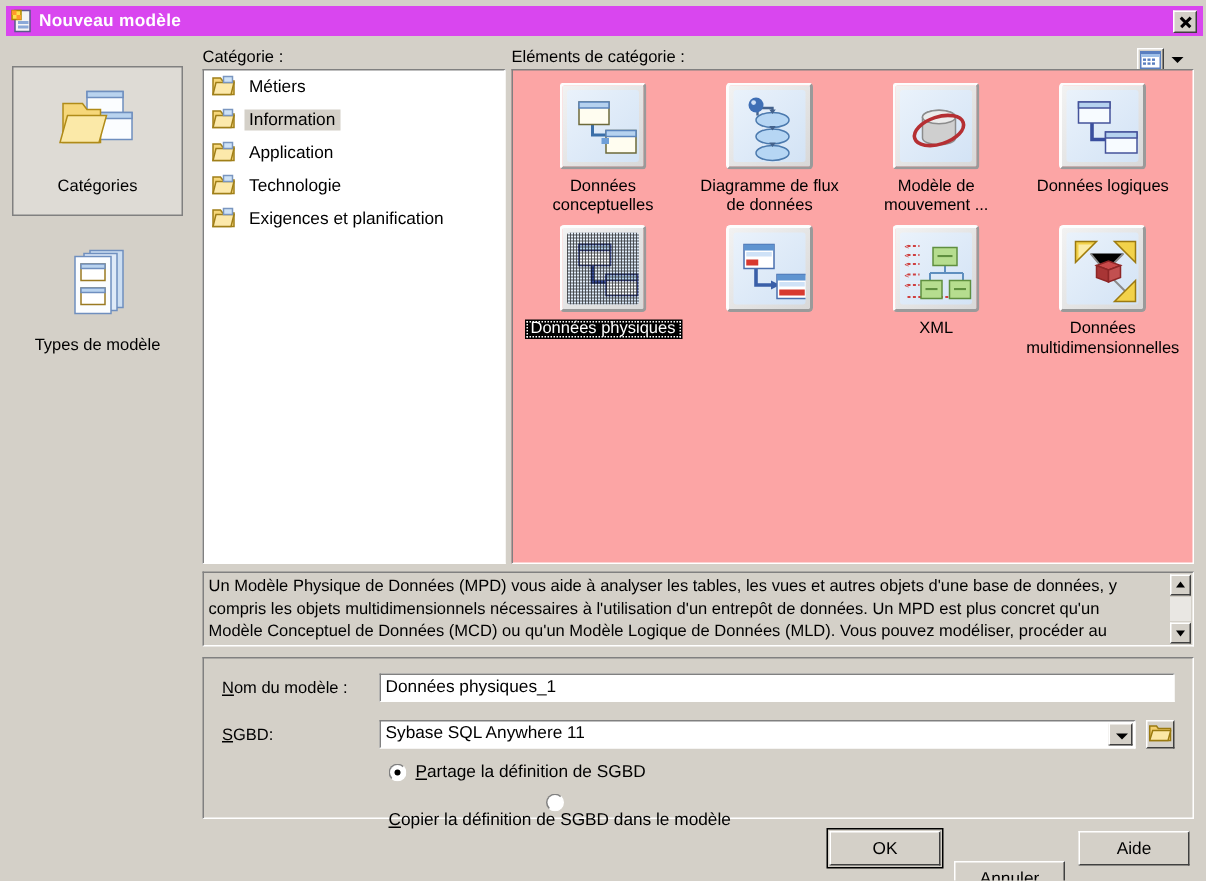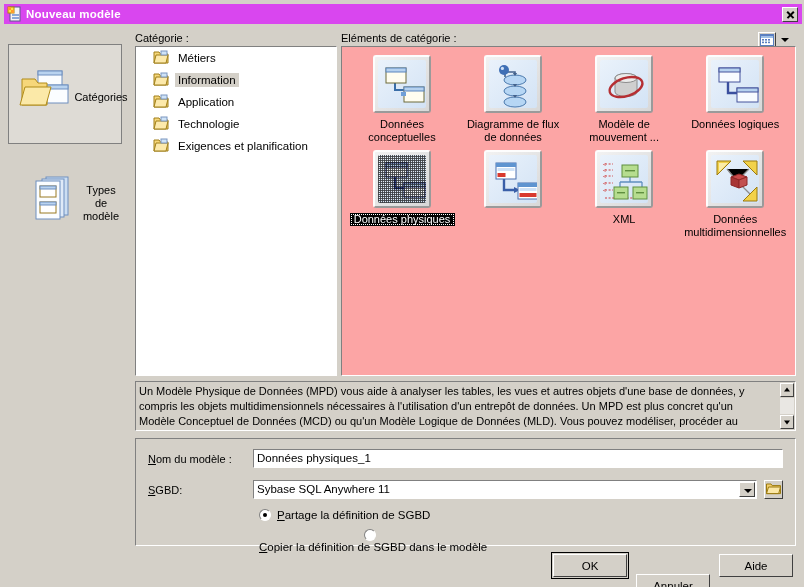--- a/index.html
+++ b/index.html
@@ -29,34 +29,34 @@
   .sunken{border-top:1px solid #808080;border-left:1px solid #808080;
           border-right:1px solid #fff;border-bottom:1px solid #fff;
           box-sizing:border-box;}
   .sunken2{border:1px solid #808080;border-right-color:#fff;border-bottom-color:#fff;
            box-sizing:border-box;}
   .raised{border-top:1px solid #fff;border-left:1px solid #fff;
           border-right:1px solid #404040;border-bottom:1px solid #404040;box-sizing:border-box;}
 
   
   .sidebar{position:absolute;left:6px;top:30px;width:120px;height:320px;}
-  .side-item{width:114px;height:100px;display:flex;flex-direction:row;
-             align-items:center;justify-content:center;box-sizing:border-box;cursor:default;padding-left:14px;}
+  .side-item{width:114px;height:100px;display:flex;flex-direction:column;
+             align-items:center;justify-content:center;box-sizing:border-box;cursor:default;}
   .side-item.sel{border:1px solid #808080;background:#dedbd5;}
   .side-label{margin-top:6px;font-size:11px;text-align:center;line-height:13px;}
   #side-1{position:absolute;left:0;top:12px;}
   #side-2{position:absolute;left:0;top:118px;}
 
   
   .field-label{position:absolute;font-size:11px;}
 
   
   .cat-list{position:absolute;left:133px;top:44px;width:202px;height:330px;background:#fff;
             overflow:hidden;}
-  .cat-row{height:22px;display:flex;align-items:center;padding-left:17px;cursor:default;}
+  .cat-row{height:22px;display:flex;align-items:center;padding-left:5px;cursor:default;}
   .cat-text{margin-left:6px;font-size:11.5px;padding:1px 3px;}
   .cat-row.sel .cat-text{background:#d4d0c8;}
 
   
   .elem-panel{position:absolute;left:339px;top:44px;width:455px;height:330px;background:#fca5a5;overflow:hidden;}
   .elem-grid{position:relative;padding:6px 0 0 6px;}
   .elem-item{width:108px;display:inline-flex;flex-direction:column;align-items:center;
              vertical-align:top;margin:2px 0 4px 0;cursor:default;}
   .elem-icon-box{width:58px;height:58px;position:relative;
                  background:linear-gradient(135deg,#f2f2f2,#d8d8d8);

